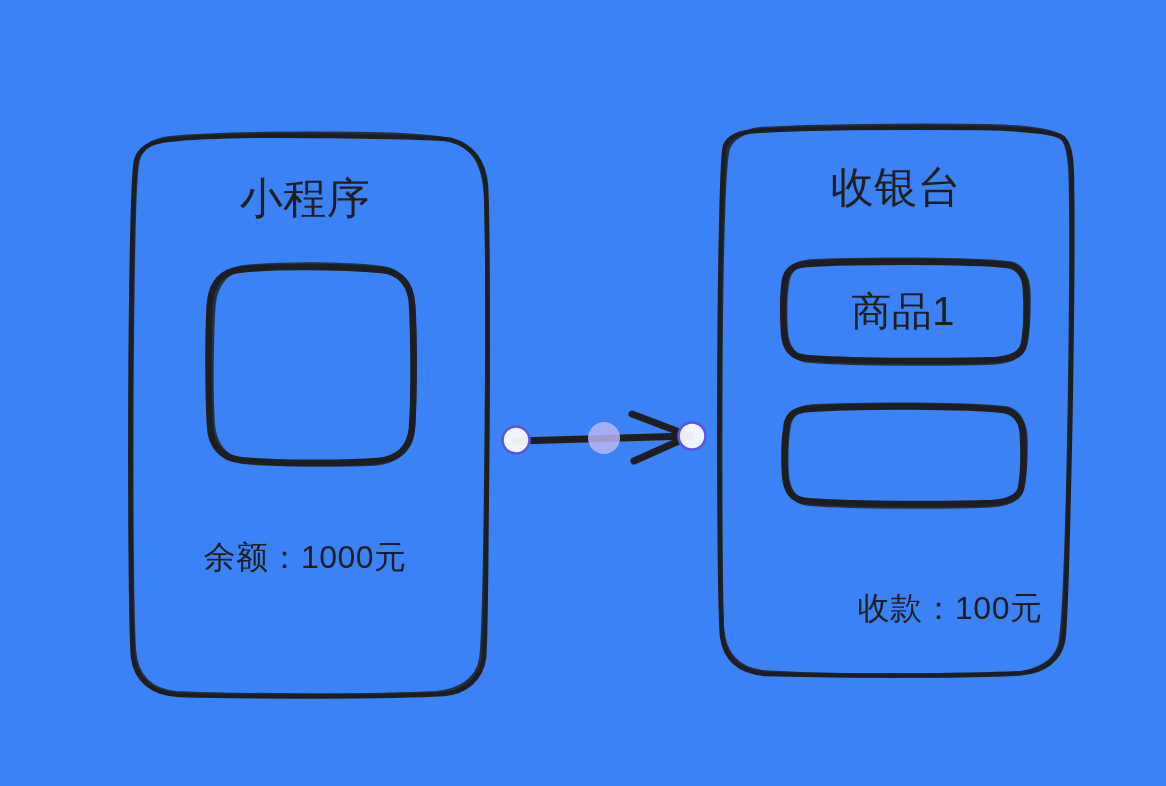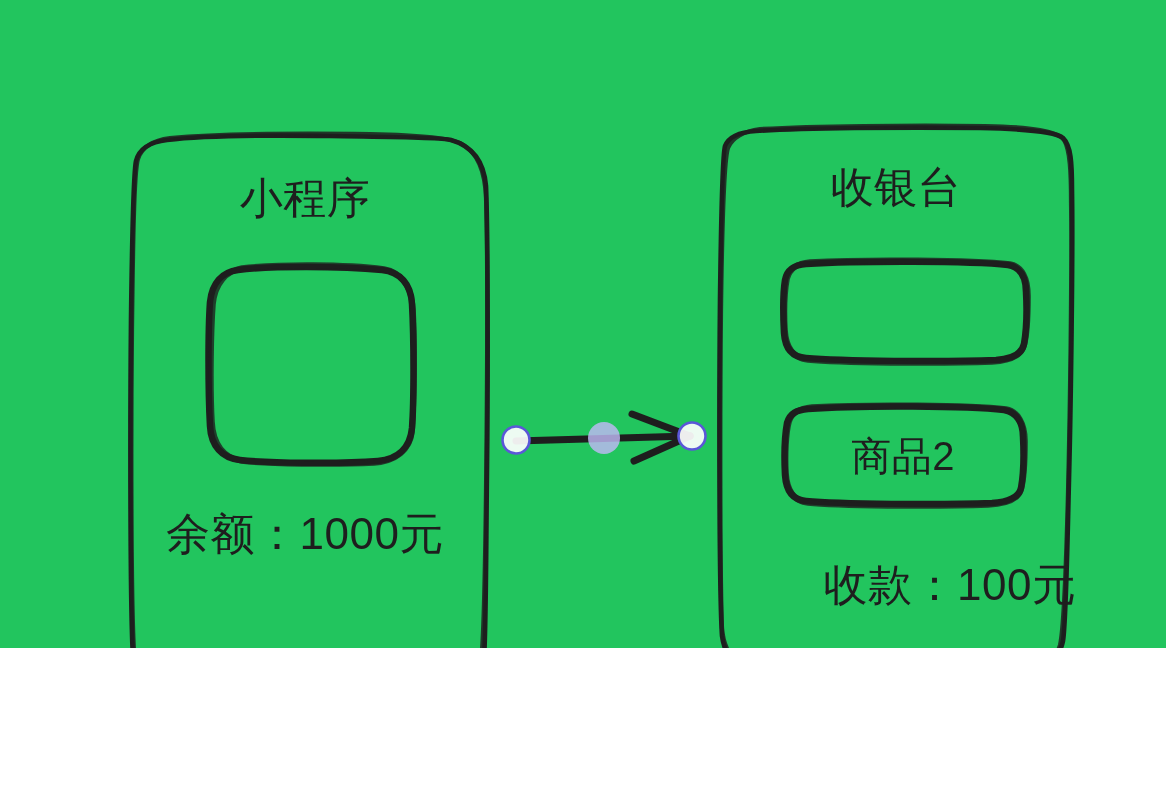--- a/index.html
+++ b/index.html
@@ -7,22 +7,22 @@
     margin: 0;
     padding: 0;
     background: #ffffff;
   }
   body {
     font-family: "Liberation Sans", sans-serif;
   }
   #canvas {
     position: relative;
     width: 1166px;
-    height: 648px;
-    background: #22c55e;
+    height: 786px;
+    background: #3b82f6;
     overflow: hidden;
   }
   #scene {
     position: absolute;
     top: 0;
     left: 0;
     width: 1166px;
     height: 786px;
   }
   .label {
@@ -38,22 +38,23 @@
   }
   .label-card-title {
     font-size: 43px;
     font-weight: 400;
   }
   .label-box {
     font-size: 40px;
     font-weight: 400;
   }
   .label-amount {
-    font-size: 44px;
+    font-size: 32px;
     font-weight: 400;
+    margin-top: 24px;
   }
   .hit {
     position: absolute;
     background: transparent;
   }
 </style>
 </head>
 <body>
 
 <div id="canvas">
@@ -190,21 +191,21 @@
 
   </svg>
 
   <div class="label label-card-title" style="left:305px; top:199px;">小程序</div>
 
 
   <div class="label label-amount" style="left:305px; top:534px;">余额：1000元</div>
 
   <div class="label label-card-title" style="left:896px; top:188px;text-align:center;">收银台</div>
 
-
-  <div class="label label-box" style="left:903px; top:456px;">商品2</div>
+  <div class="label label-box" style="left:903px; top:311px;">商品1</div>
+
 
   <div class="label label-amount" style="left:950px; top:585px;">收款：100元</div>
 
   <div class="hit" style="left:131px; top:134px; width:356px; height:562px;"></div>
   <div class="hit" style="left:720px; top:126px; width:352px; height:550px;"></div>
 
 </div>
 
 </body></html>

